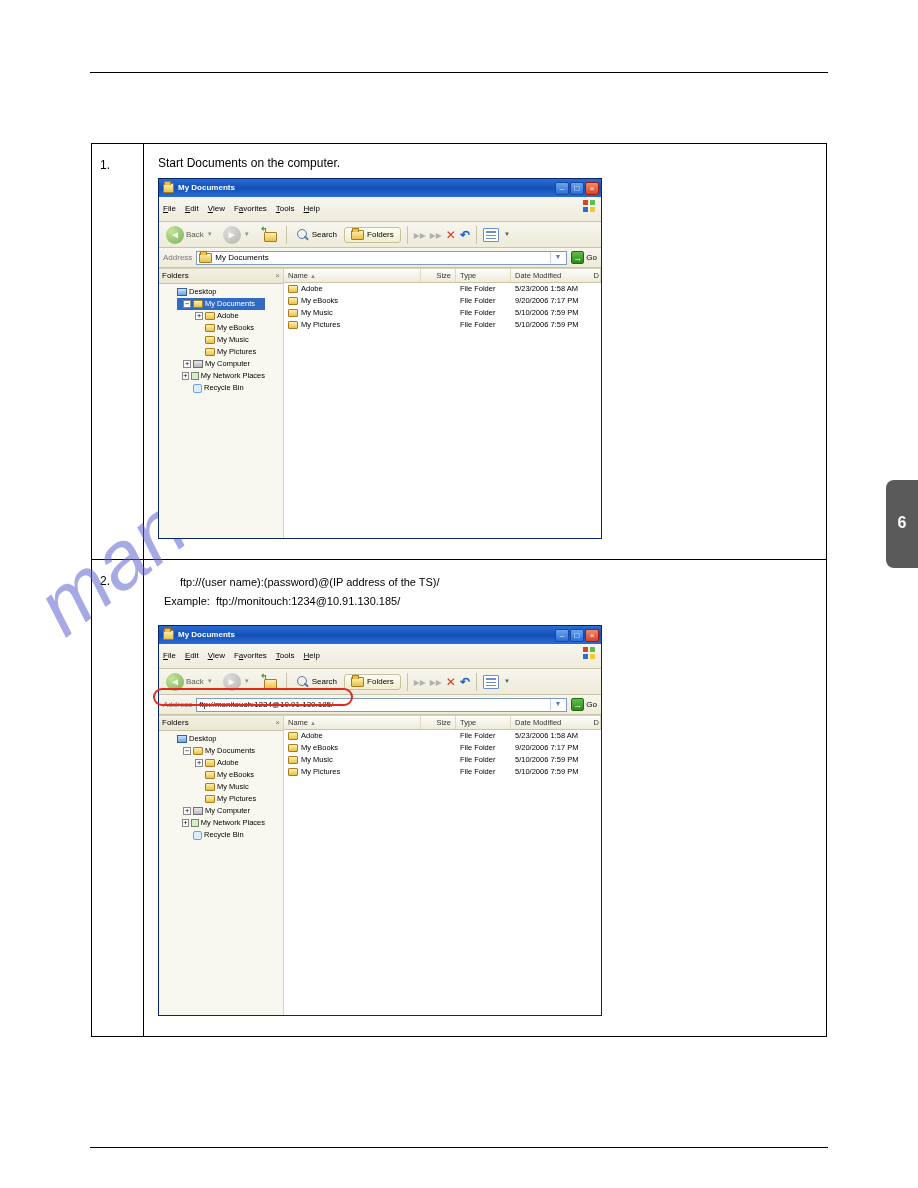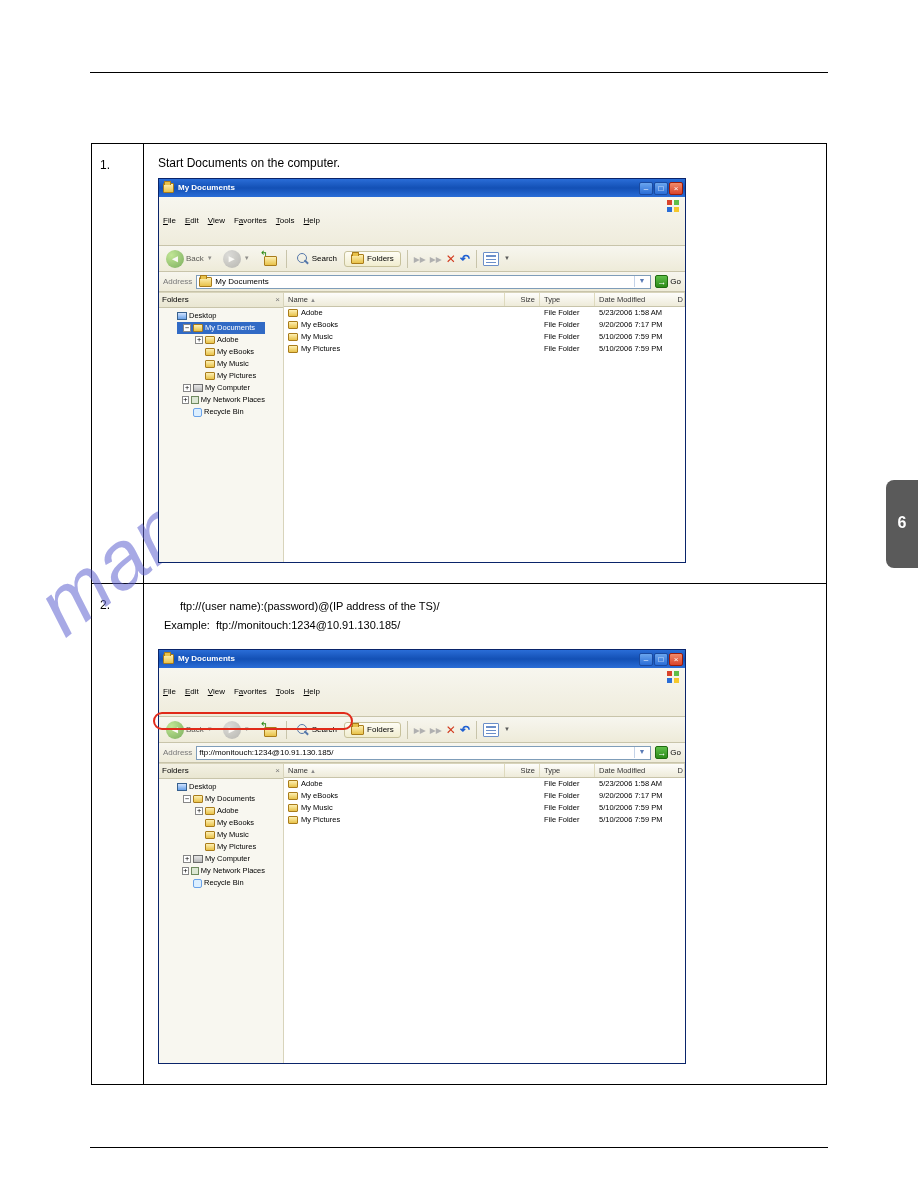--- a/index.html
+++ b/index.html
@@ -16,31 +16,31 @@
 
   
   .watermark {
     position: absolute; left: 160px; top: 290px; width: 700px; height: 700px;
     font-size: 82px; color: #6163d0; opacity: .55;
     transform: rotate(-38deg); font-style: italic; font-family: Arial, sans-serif;
     pointer-events: none; user-select: none; letter-spacing: 1px;
   }
 
   
-  .xp-window { width: 528px; border: 1px solid #0a246a; box-shadow: 0 0 0 1px #1d6bd6 inset; margin-top: 6px; font-size: 8px; position: relative; background:#fff;}
+  .xp-window { width: 444px; border: 1px solid #0a246a; box-shadow: 0 0 0 1px #1d6bd6 inset; margin-top: 6px; font-size: 8px; position: relative; background:#fff;}
   .titlebar { height: 18px; background: linear-gradient(#2a6dd7,#1350b5 50%,#2a6dd7); display: flex; align-items: center; padding: 0 2px 0 4px; color: #fff; }
   .titlebar .folder-glyph { width:11px; height:10px; background: linear-gradient(#fdf0b3,#e8c24a); border:1px solid #a97c1b; border-radius:1px; margin-right:4px; position:relative;}
   .titlebar .folder-glyph::before { content:""; position:absolute; top:-3px; left:0; width:5px; height:3px; background:#e8c24a; border:1px solid #a97c1b; border-bottom:none; border-radius:1px 1px 0 0;}
   .title-text { font-weight: bold; flex: 1; }
   .winbtns { display:flex; gap:1px;}
   .winbtn { width:14px; height:13px; border-radius:2px; font-size:8px; text-align:center; line-height:12px; font-family: Arial; }
   .winbtn.min, .winbtn.max { background: linear-gradient(#6aa5ee,#2a6dd7); border:1px solid #1a4aa0; color:#fff; }
   .winbtn.close { background: linear-gradient(#f28b6a,#d9432b); border:1px solid #9a1b0a; color:#fff; }
 
-  .menubar { background: linear-gradient(#f7f6ef,#efecdc); border-bottom:1px solid #c8c4aa; padding: 18px 4px; display:flex; gap:9px; position:relative;text-align:center;}
+  .menubar { background: linear-gradient(#f7f6ef,#efecdc); border-bottom:1px solid #c8c4aa; padding: 6px 4px; display:flex; gap:9px; position:relative;text-align:center;}
   .menubar span { color:#000; }
   .menubar span u { text-decoration: underline; }
   .menubar .flag { position:absolute; right:3px; top:0; width:18px; height:18px; display:flex; align-items:center; justify-content:center;}
   .flag svg { width:14px; height:14px;}
 
   .toolbar { background: linear-gradient(#f7f6ef,#eeebd9); border-bottom:1px solid #c8c4aa; padding:3px 4px; display:flex; align-items:center; gap:4px; height:26px;}
   .tbtn { display:flex; align-items:center; gap:2px; padding:1px 3px; border-radius:3px;}
   .tbtn.disabled { opacity:.65;}
   .nav-circ { width:18px; height:18px; border-radius:50%; display:flex; align-items:center; justify-content:center; color:#fff; font-size:10px;}
   .nav-circ.back { background: radial-gradient(circle at 30% 30%, #a7e06a, #3d8d1a);}

